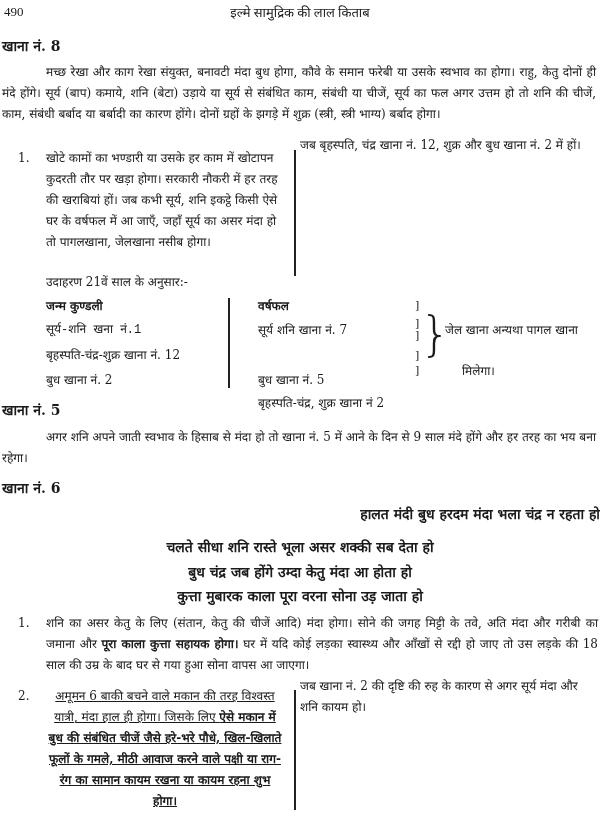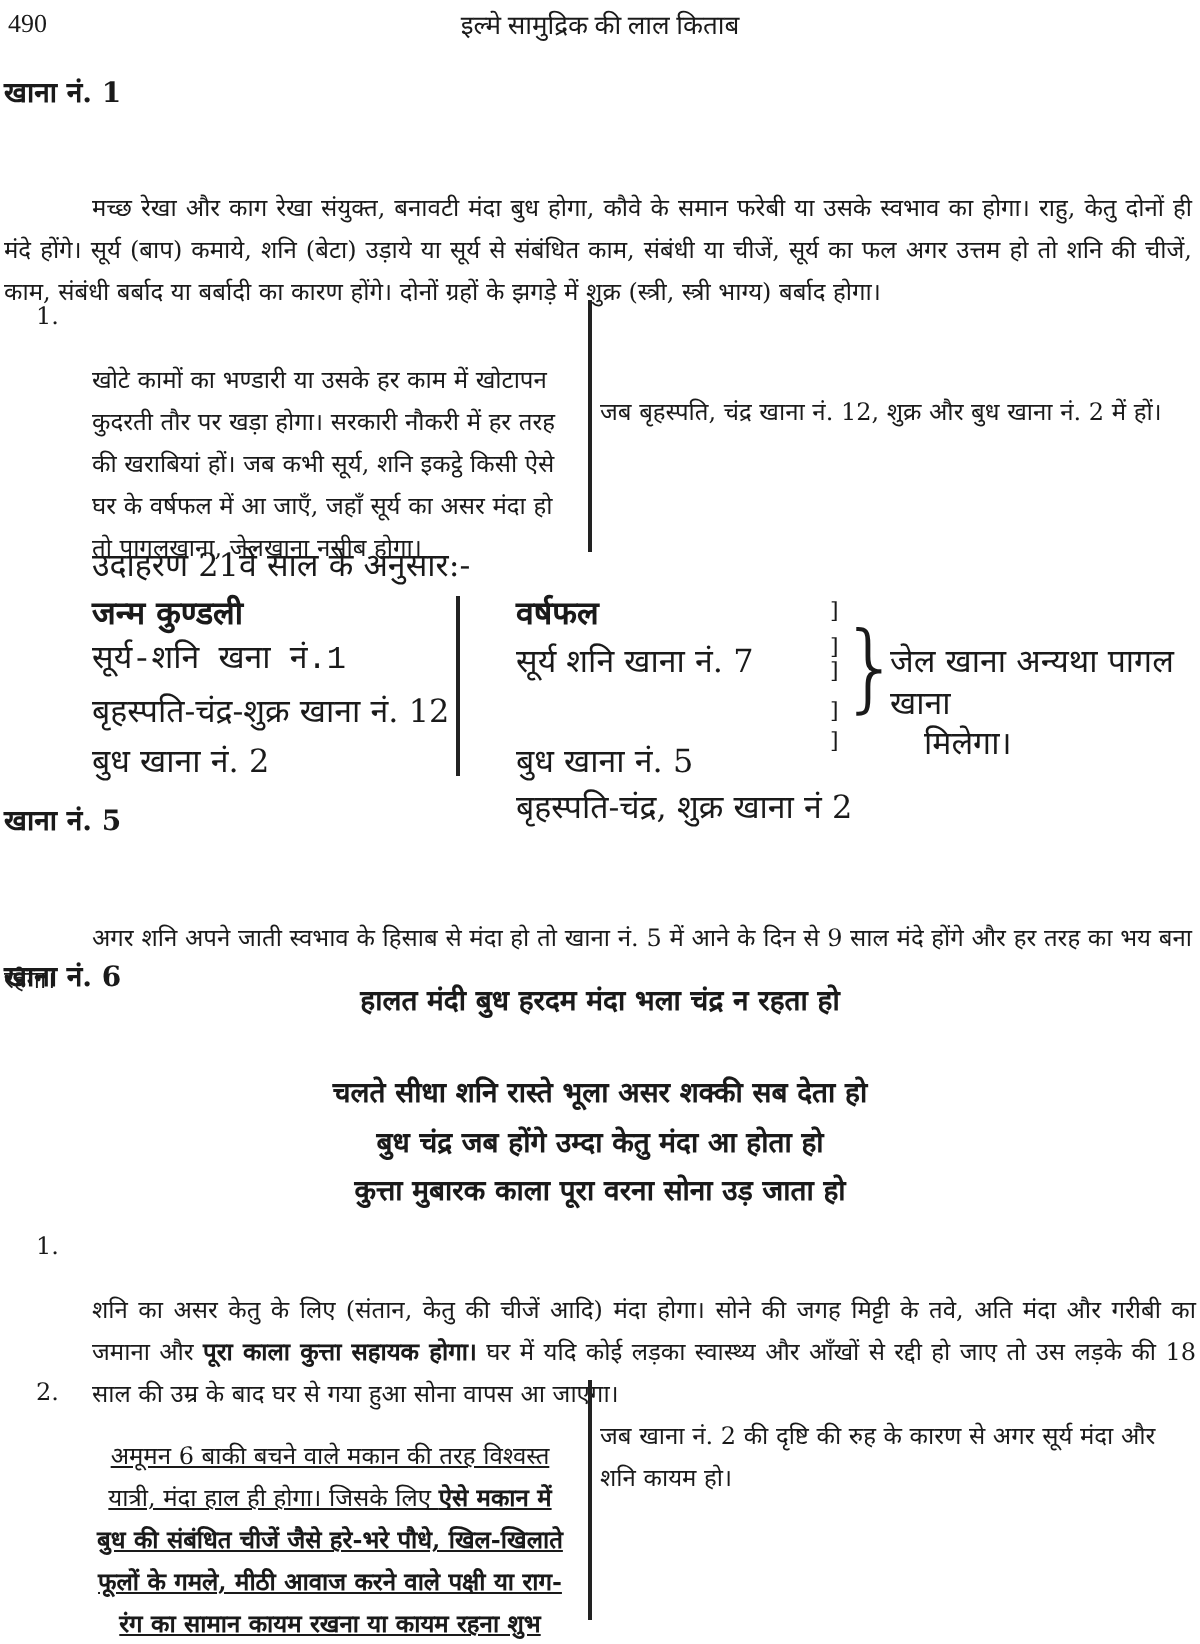--- a/index.html
+++ b/index.html
@@ -5,43 +5,43 @@
   html, body { margin: 0; padding: 0; background: #ffffff; }
   body {
     width: 600px; height: 822px; overflow: hidden; position: relative;
     font-family: "DejaVu Serif", "Liberation Serif", serif;
     color: #1a1a1a;
   }
   .abs { position: absolute; }
   .page-num { left: 4px; top: 4px; font-size: 13px; font-family: "Liberation Serif", serif; }
   .running-head { left: 0; width: 600px; top: 3px; text-align: center; font-size: 13px; font-family: Liberation Serif, serif; }
   .section-heading { font-size: 14px; font-weight: bold; left: 2px; }
-  .para { font-size: 12px; line-height: 21px; text-align: justify; margin-top: 32px; }
+  .para { font-size: 12px; line-height: 21px; text-align: justify; }
   .item-num { font-size: 12px; }
   .vline { position: absolute; width: 1.5px; background: #222; }
-  .small { font-size: 16px; line-height: 21px; }
+  .small { font-size: 12px; line-height: 21px; }
   .bold { font-weight: bold; }
   .poem { left: 0; width: 600px; text-align: center; font-size: 14px; font-weight: bold; line-height: 23px; }
   .bracket { font-size: 11px; line-height: 12px; }
   .brace { font-size: 48px; line-height: 48px; font-family: "DejaVu Sans", sans-serif; font-weight: 300; }
 </style>
 </head>
 <body>
 
 <div class="abs page-num">490</div>
 <div class="abs running-head">इल्मे सामुद्रिक की लाल किताब</div>
 
-<div class="abs section-heading" style="top:36px;">खाना नं. 1</div>
+<div class="abs section-heading" style="top:36px;">खाना नं. 8</div>
 
 <div class="abs para" style="left:2px; top:62px; width:594px; text-indent:44px;">मच्छ रेखा और काग रेखा संयुक्त, बनावटी मंदा बुध होगा, कौवे के समान फरेबी या उसके स्वभाव का होगा। राहु, केतु दोनों ही मंदे होंगे। सूर्य (बाप) कमाये, शनि (बेटा) उड़ाये या सूर्य से संबंधित काम, संबंधी या चीजें, सूर्य का फल अगर उत्तम हो तो शनि की चीजें, काम, संबंधी बर्बाद या बर्बादी का कारण होंगे। दोनों ग्रहों के झगड़े में शुक्र (स्त्री, स्त्री भाग्य) बर्बाद होगा।</div>
 
 <div class="abs item-num" style="left:18px; top:151px;">1.</div>
 <div class="abs para" style="left:46px; top:148px; width:238px; text-align:left;">खोटे कामों का भण्डारी या उसके हर काम में खोटापन कुदरती तौर पर खड़ा होगा। सरकारी नौकरी में हर तरह की खराबियां हों। जब कभी सूर्य, शनि इकट्ठे किसी ऐसे घर के वर्षफल में आ जाएँ, जहाँ सूर्य का असर मंदा हो तो पागलखाना, जेलखाना नसीब होगा।</div>
 <div class="vline" style="left:294px; top:150px; height:126px;"></div>
-<div class="abs para" style="left:300px; top:164px; width:296px; text-align:left;">जब बृहस्पति, चंद्र खाना नं. 12, शुक्र और बुध खाना नं. 2 में हों।</div>
+<div class="abs para" style="left:300px; top:135px; width:296px; text-align:left;">जब बृहस्पति, चंद्र खाना नं. 12, शुक्र और बुध खाना नं. 2 में हों।</div>
 
 <div class="abs small" style="left:46px; top:272px;">उदाहरण 21वें साल के अनुसार:-</div>
 
 <div class="abs small bold" style="left:46px; top:296px;">जन्म कुण्डली</div>
 <div class="abs small" style="left:46px; top:320px;font-family:Liberation Mono, monospace;">सूर्य-शनि खना नं.1</div>
 <div class="abs small" style="left:46px; top:345px;">बृहस्पति-चंद्र-शुक्र खाना नं. 12</div>
 <div class="abs small" style="left:46px; top:370px;">बुध खाना नं. 2</div>
 
 <div class="vline" style="left:228px; top:298px; height:90px;"></div>
 
@@ -57,21 +57,21 @@
 <div class="abs bracket" style="left:415px; top:365px;">]</div>
 <div class="abs brace" style="left:420px; top:310px;">}</div>
 <div class="abs small" style="left:445px; top:320px;">जेल खाना अन्यथा पागल खाना</div>
 <div class="abs small" style="left:462px; top:345px;margin-top:16px;">मिलेगा।</div>
 
 <div class="abs section-heading" style="top:400px;">खाना नं. 5</div>
 <div class="abs para" style="left:2px; top:427px; width:594px; text-indent:44px;">अगर शनि अपने जाती स्वभाव के हिसाब से मंदा हो तो खाना नं. 5 में आने के दिन से 9 साल मंदे होंगे और हर तरह का भय बना रहेगा।</div>
 
 <div class="abs section-heading" style="top:478px;">खाना नं. 6</div>
 
-<div class="abs poem" style="top:490px;">हालत मंदी बुध हरदम मंदा भला चंद्र न रहता हो</div>
+<div class="abs poem" style="top:503px;text-align:right;">हालत मंदी बुध हरदम मंदा भला चंद्र न रहता हो</div>
 <div class="abs poem" style="top:536px;">चलते सीधा शनि रास्ते भूला असर शक्की सब देता हो</div>
 <div class="abs poem" style="top:561px;">बुध चंद्र जब होंगे उम्दा केतु मंदा आ होता हो</div>
 <div class="abs poem" style="top:585px;">कुत्ता मुबारक काला पूरा वरना सोना उड़ जाता हो</div>
 
 <div class="abs item-num" style="left:18px; top:616px;">1.</div>
 <div class="abs para" style="left:46px; top:613px; width:552px;"><span>शनि का असर केतु के लिए (संतान, केतु की चीजें आदि) मंदा होगा। सोने की जगह मिट्टी के तवे, अति मंदा और गरीबी का जमाना और </span><span class="bold">पूरा काला कुत्ता सहायक होगा।</span><span> घर में यदि कोई लड़का स्वास्थ्य और आँखों से रद्दी हो जाए तो उस लड़के की 18 साल की उम्र के बाद घर से गया हुआ सोना वापस आ जाएगा।</span></div>
 
 <div class="abs item-num" style="left:18px; top:689px;">2.</div>
 <div class="abs para" style="left:46px; top:686px; width:238px; text-align:center;text-decoration:underline;"><span>अमूमन 6 बाकी बचने वाले मकान की तरह विश्वस्त यात्री, मंदा हाल ही होगा। जिसके लिए </span><span class="bold">ऐसे मकान में बुध की संबंधित चीजें जैसे हरे-भरे पौधे, खिल-खिलाते फूलों के गमले, मीठी आवाज करने वाले पक्षी या राग-रंग का सामान कायम रखना या कायम रहना शुभ होगा।</span></div>
 <div class="vline" style="left:294px; top:690px; height:120px;"></div>

